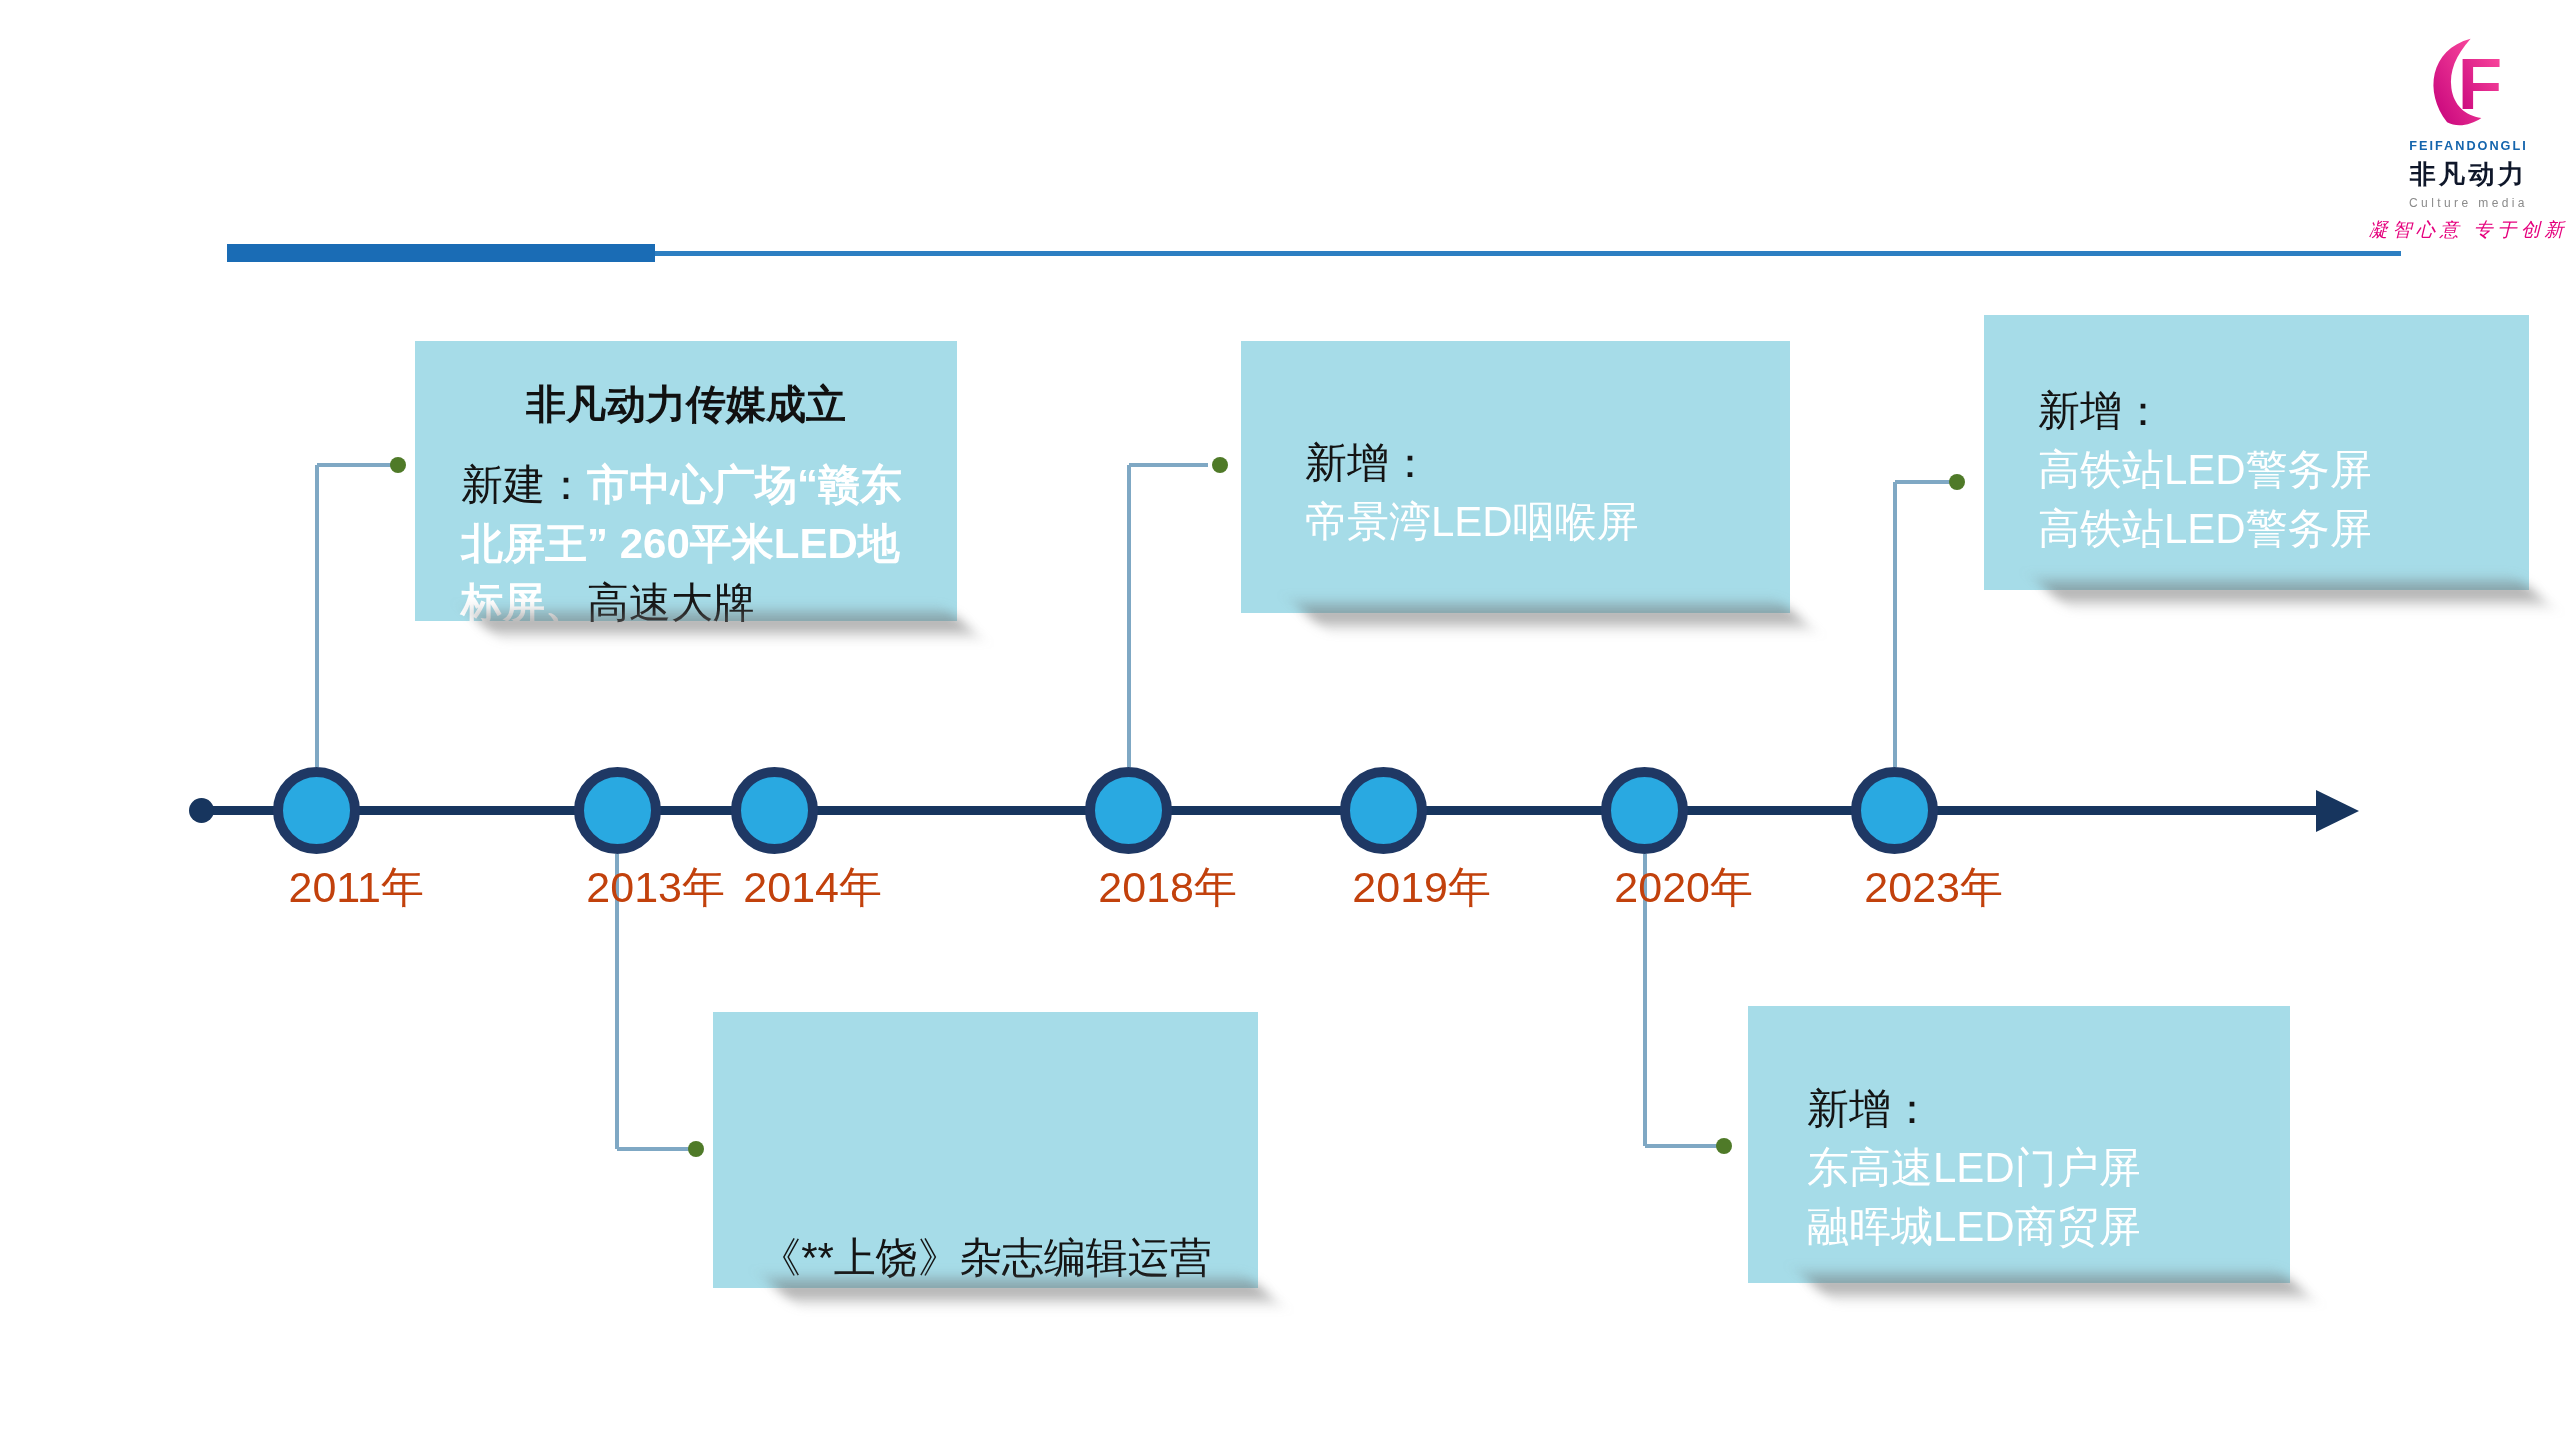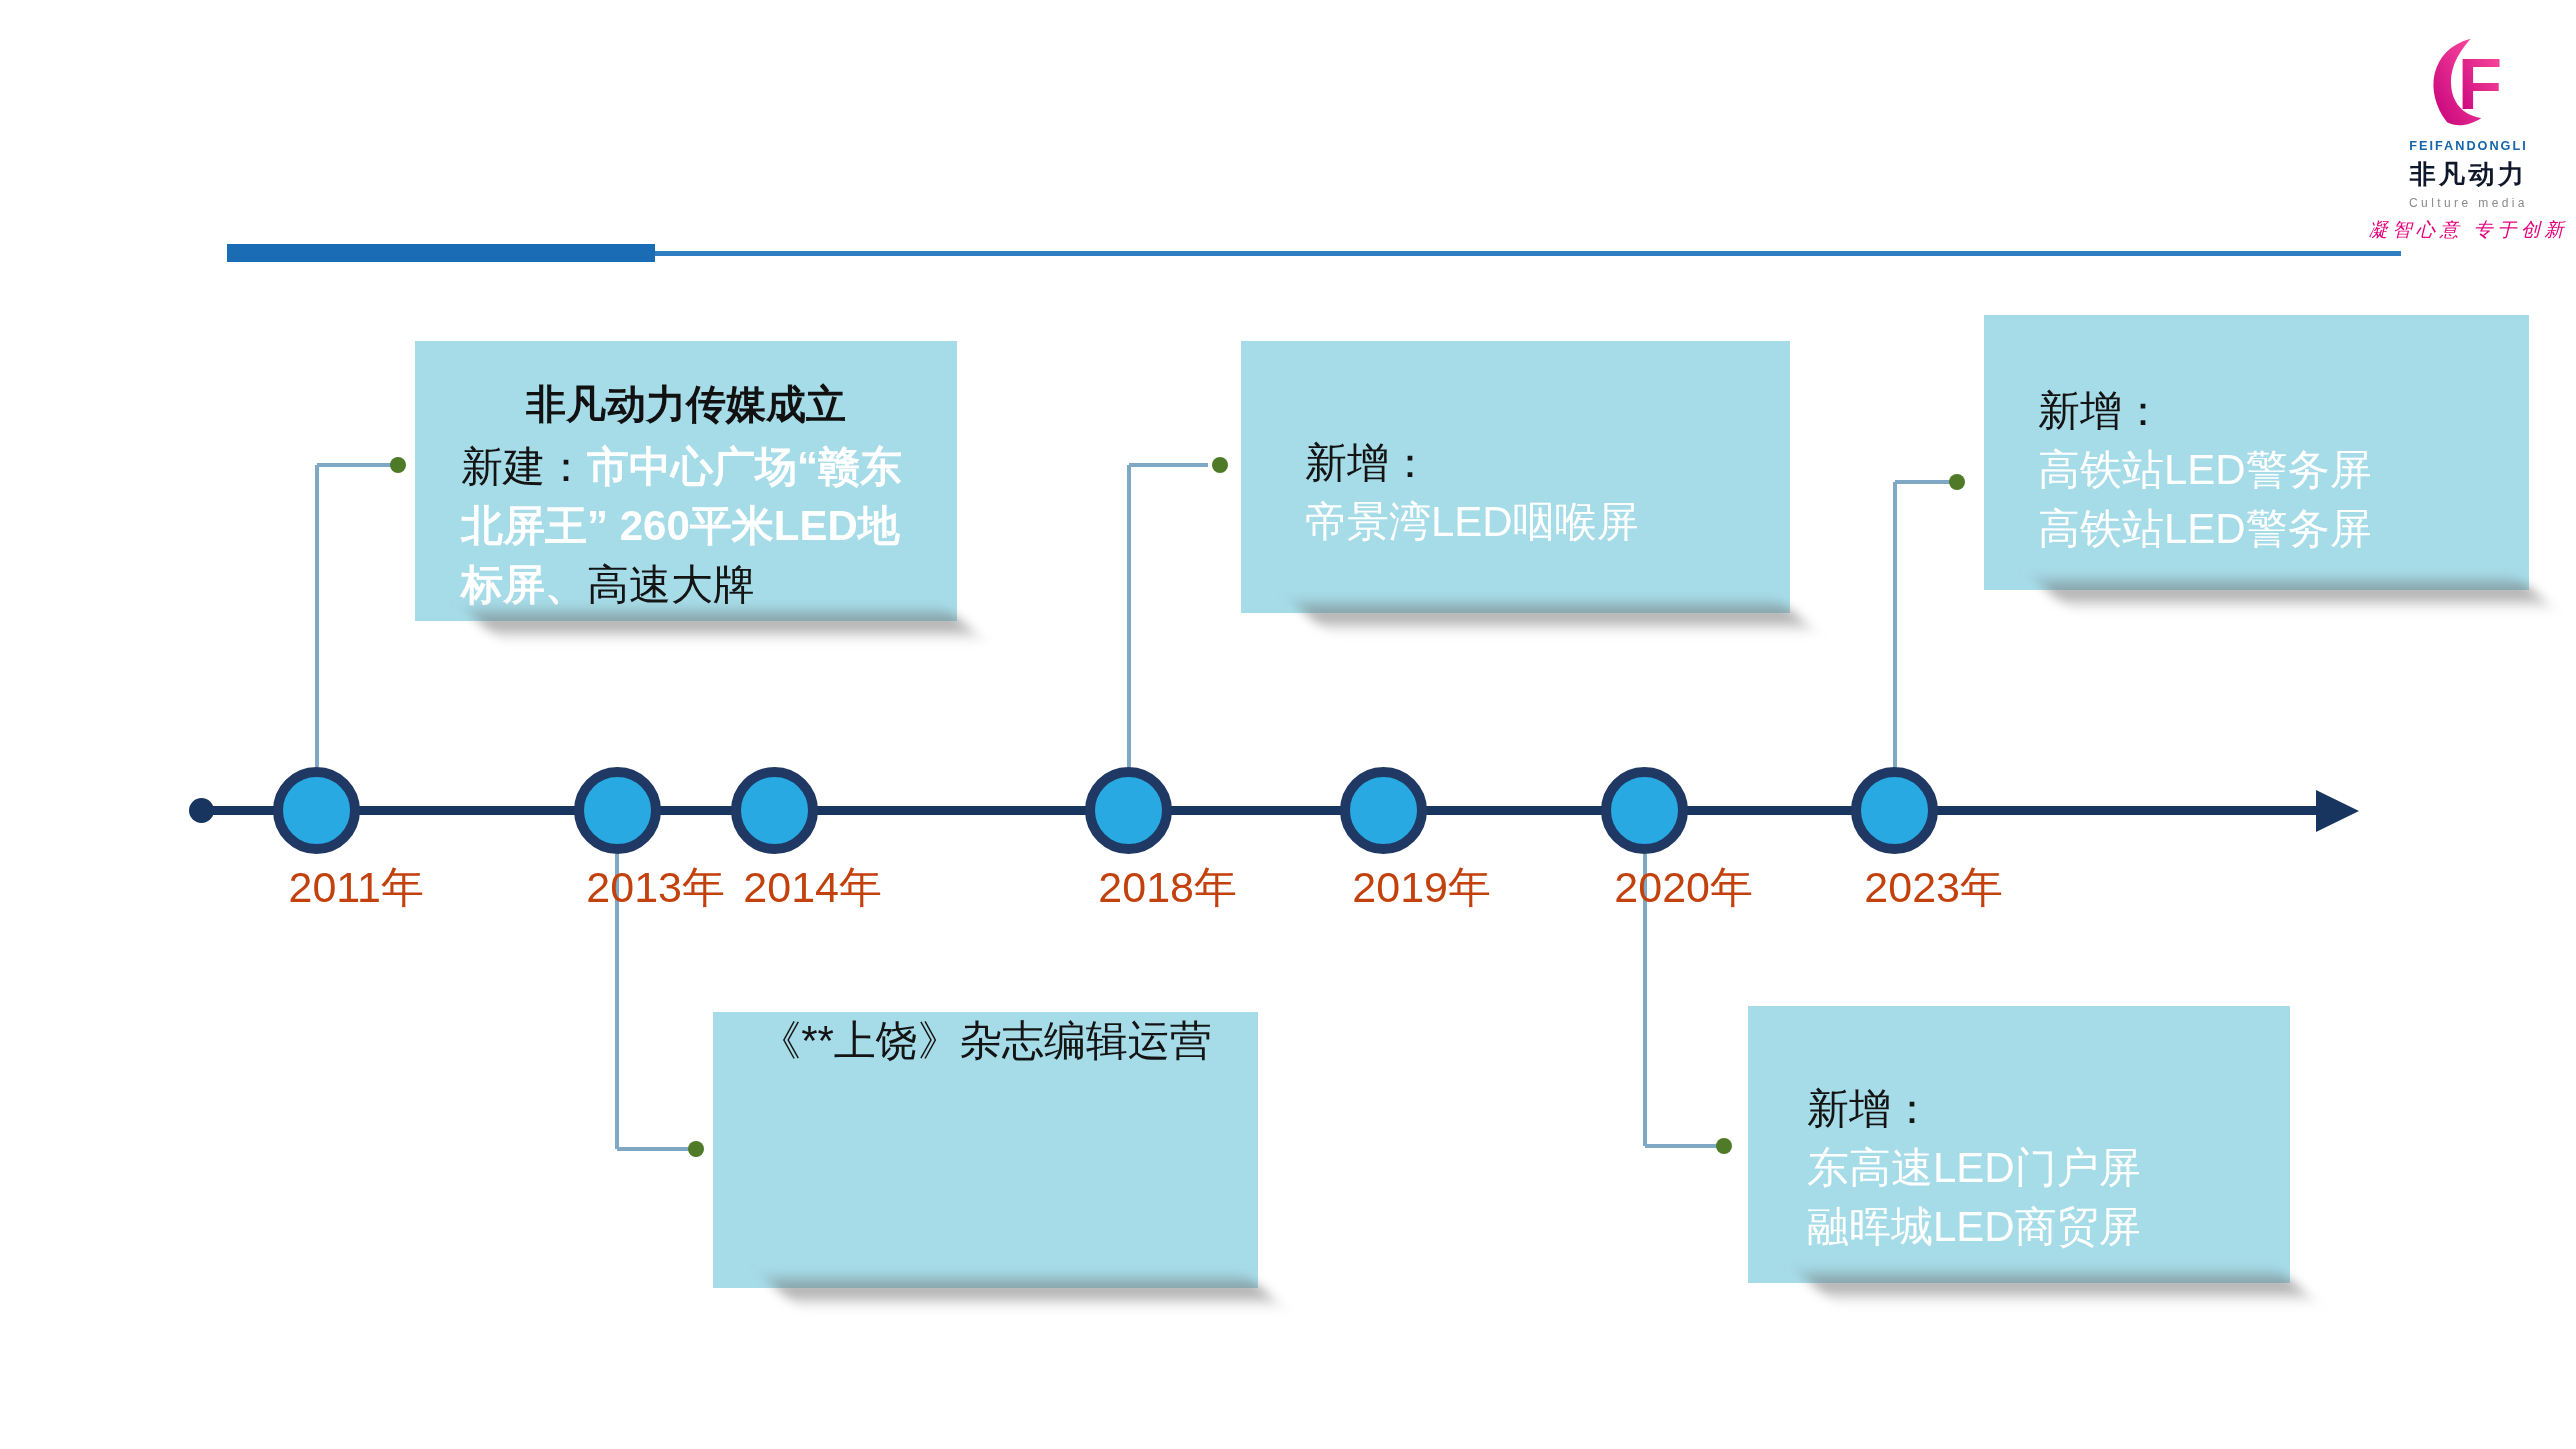--- a/index.html
+++ b/index.html
@@ -28,28 +28,28 @@
 
   
   .vline,.hline{position:absolute;background:#7fa8c4}
   .vline{width:4px}
   .hline{height:4px}
   .gdot{position:absolute;width:16px;height:16px;border-radius:50%;background:#4f7a28}
 
   
   .callout{position:absolute;background:#a6dce8;color:#141414;font-size:42px;line-height:1.4}
   .callout::after{content:"";position:absolute;left:12%;right:-6.7px;bottom:-12px;height:20px;background:rgba(105,105,105,.55);filter:blur(7.4px);transform:skewX(42deg)}
-  .c-heading{font-weight:700;text-align:center;font-size:40px;margin-bottom:6px;color:#111}
+  .c-heading{font-weight:700;text-align:center;font-size:40px;margin-bottom:24px;color:#111}
   .hl{color:#ffffff;font-weight:700}
   .c-label{display:block;color:#141414}
   .c-line{display:block;color:#ffffff;font-weight:400}
   .box-2011{left:415px;top:341px;width:542px;height:280px;padding:35px 46px}
   .box-2018{left:1241px;top:341px;width:549px;height:272px;padding:93px 64px}
   .box-2023{left:1984px;top:315px;width:545px;height:275px;padding:67px 54px}
-  .box-2013{left:713px;top:1012px;width:545px;height:276px;display:flex;align-items:flex-start;justify-content:center}
+  .box-2013{left:713px;top:1012px;width:545px;height:276px;display:flex;align-items:flex-end;justify-content:center}
   .box-2020{left:1748px;top:1006px;width:542px;height:277px;padding:74px 59px}
 </style>
 </head>
 <body>
 
 <div class="slide">
 
   <div class="rule-thick"></div>
   <div class="rule-thin"></div>
 

